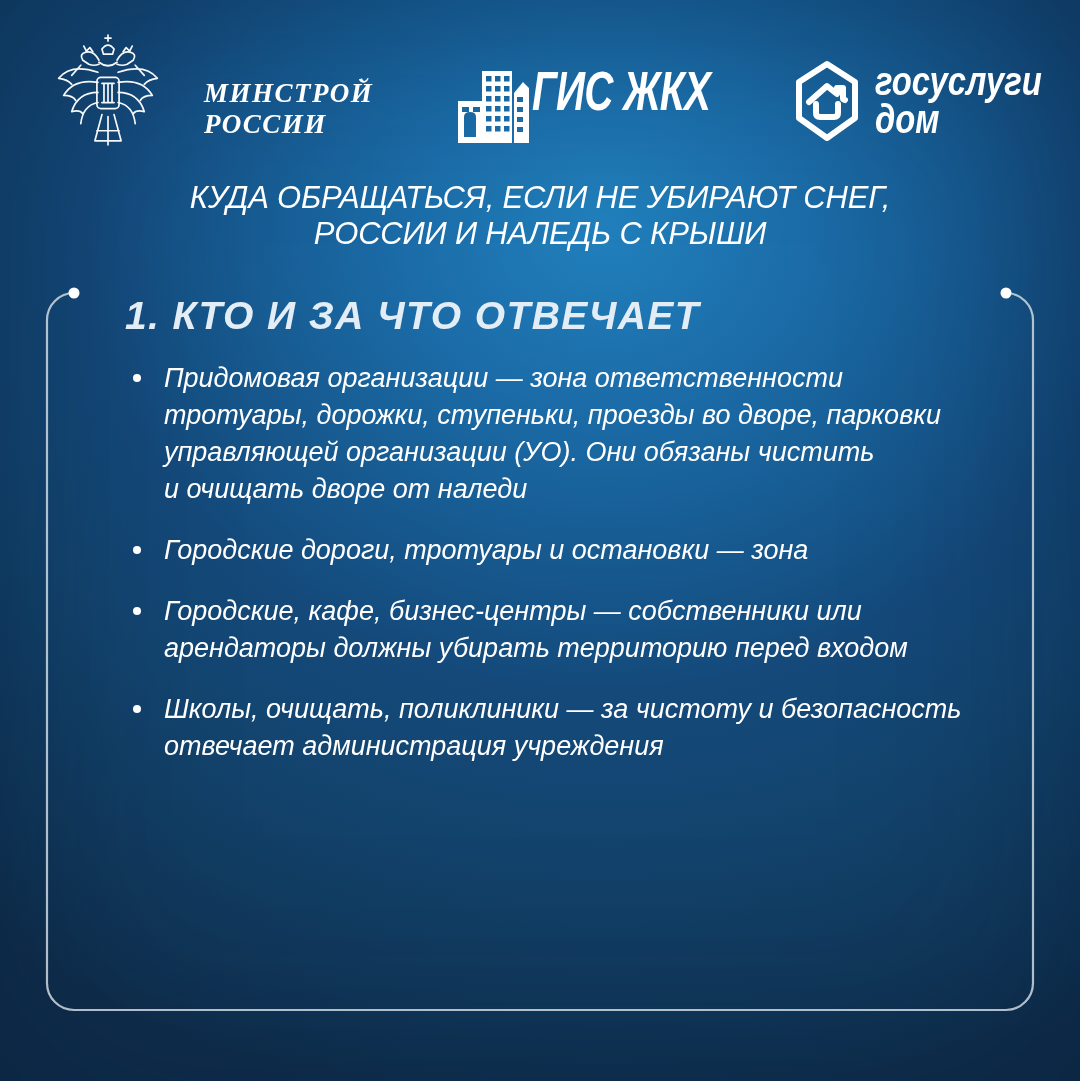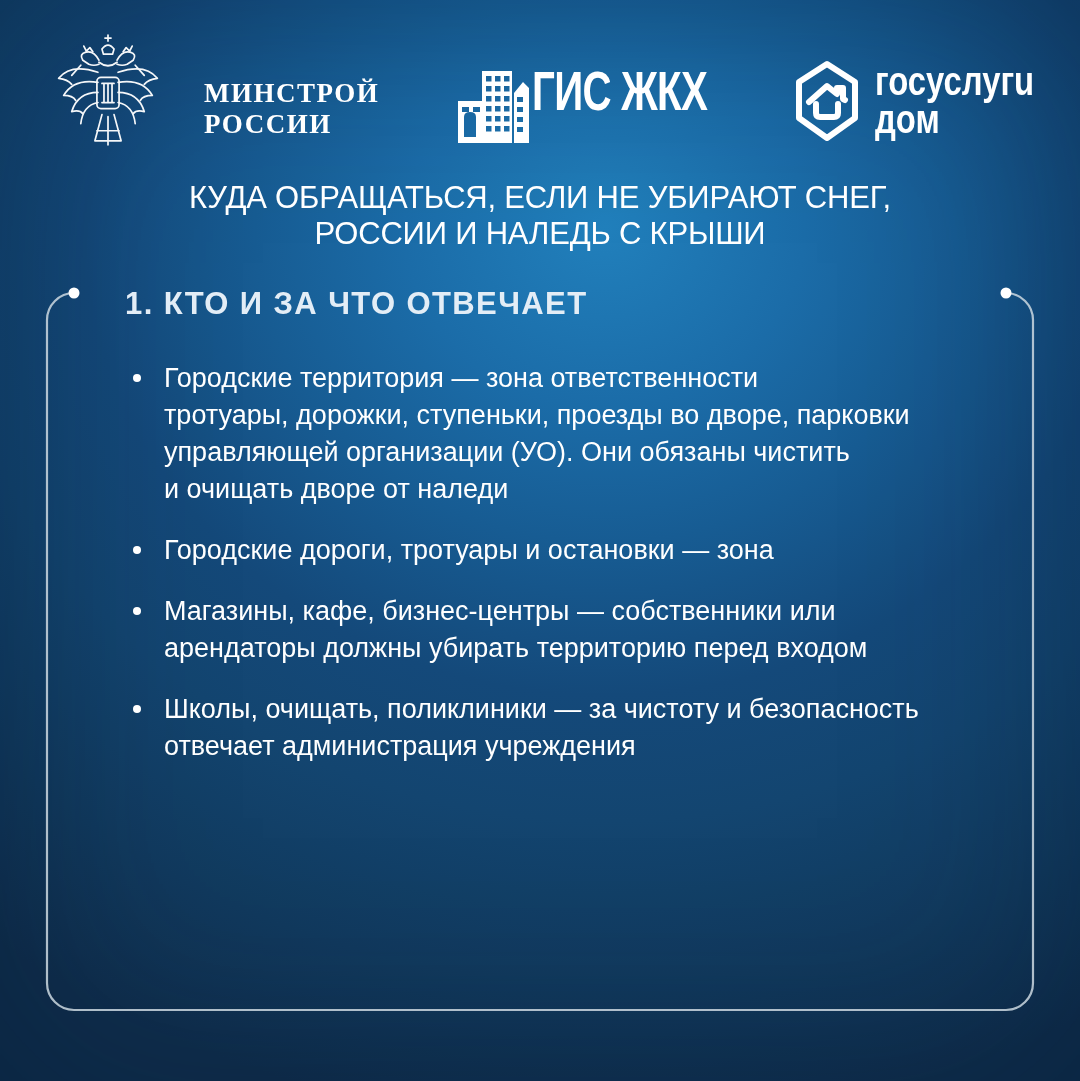--- a/index.html
+++ b/index.html
@@ -7,20 +7,21 @@
     position:relative;
     width:1080px;height:1081px;
     overflow:hidden;
     font-family:"Liberation Sans", sans-serif;
     background:
       radial-gradient(1000px 900px at 56% 21%,
         #2180bc 0%, #1b6ca8 20%, #175c93 35%, #14497a 52%,
         #134570 66%, #113a5e 84%, #102f4e 100%);
     box-shadow: inset 0 0 220px rgba(2,20,44,.38);
     color:#fff;
+    font-style:italic;
   }
   .abs{position:absolute;}
 
   
   .emblem{left:52px;top:32px;width:112px;height:133px;opacity:.96;}
   .minstroy-text{
     left:204px;top:78px;
     font-family:"Liberation Serif", serif;
     font-weight:bold;font-size:27px;line-height:31px;
     letter-spacing:1.5px;white-space:nowrap;
@@ -47,22 +48,22 @@
     left:0;top:180px;width:1080px;
     text-align:center;
     font-size:31px;line-height:36px;font-weight:400;
     letter-spacing:-0.2px;
   }
   .title .line{display:block;white-space:nowrap;}
 
   
   .card-border-svg{left:0;top:0;width:1080px;height:1081px;pointer-events:none;}
   .card-heading{
-    left:125px;top:286px;
-    font-weight:bold;font-size:31px;letter-spacing:1.4px;
+    left:125px;top:294px;
+    font-weight:bold;font-size:39px;letter-spacing:1.4px;
     color:#e3edf6;white-space:nowrap;
   }
   .bullets{
     left:131px;top:360px;width:880px;
     list-style:none;margin:0;padding:0;
     font-size:27px;line-height:37px;
   }
   .bullets li{
     position:relative;
     padding-left:33px;
@@ -167,32 +168,32 @@
     <path d="M74 293 A27 27 0 0 0 47 320 L47 983 A27 27 0 0 0 74 1010 L1006 1010 A27 27 0 0 0 1033 983 L1033 320 A27 27 0 0 0 1006 293" fill="none" stroke="#cdd8e1" stroke-opacity="0.85" stroke-width="2.2"></path>
     <circle cx="74" cy="293" r="5.5" fill="#ffffff"></circle>
     <circle cx="1006" cy="293" r="5.5" fill="#ffffff"></circle>
   </svg>
 
   <div class="abs card-heading">1. КТО И ЗА ЧТО ОТВЕЧАЕТ</div>
 
   <ul class="abs bullets">
     <li>
       <span class="dot"></span>
-      <span class="bl">Городские территория — зона ответственности</span>
+      <span class="bl">Придомовая организации — зона ответственности</span>
       <span class="bl">тротуары, дорожки, ступеньки, проезды во дворе, парковки</span>
       <span class="bl">управляющей организации (УО). Они обязаны чистить</span>
       <span class="bl">и очищать дворе от наледи</span>
     </li>
     <li>
       <span class="dot"></span>
       <span class="bl">Городские дороги, тротуары и остановки — зона</span>
     </li>
     <li>
       <span class="dot"></span>
-      <span class="bl">Магазины, кафе, бизнес-центры — собственники или</span>
+      <span class="bl">Городские, кафе, бизнес-центры — собственники или</span>
       <span class="bl">арендаторы должны убирать территорию перед входом</span>
     </li>
     <li>
       <span class="dot"></span>
       <span class="bl">Школы, очищать, поликлиники — за чистоту и безопасность</span>
       <span class="bl">отвечает администрация учреждения</span>
     </li>
   </ul>
 
 </div>

